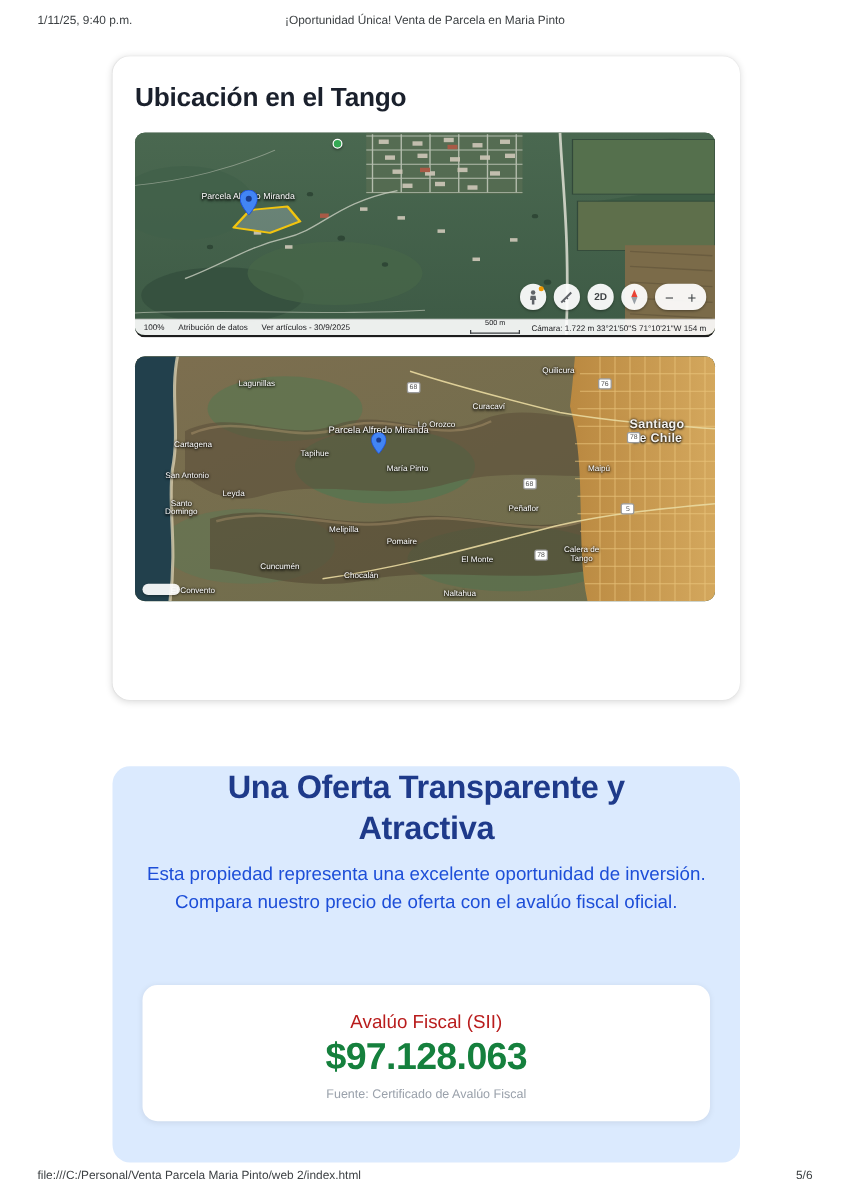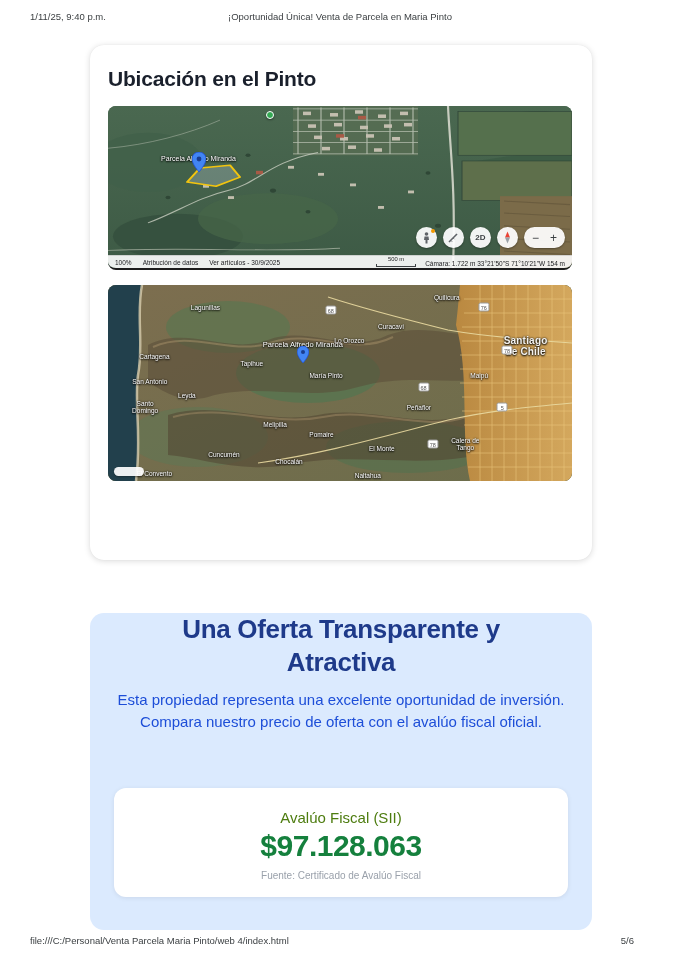--- a/index.html
+++ b/index.html
@@ -7,21 +7,21 @@
   .page {
     position:relative; width:680px; height:961px; background:#ffffff;
     font-family:"Liberation Sans", sans-serif; overflow:hidden;
   }
   
   .print-header { position:absolute; top:11px; left:0; right:0; height:14px; font-size:9.5px; color:#3c4043; }
   .ph-date { position:absolute; left:30px; top:0; }
   .ph-title { position:absolute; left:0; right:0; top:0; text-align:center; }
   .print-footer { position:absolute; top:935px; left:0; right:0; height:14px; font-size:9.5px; color:#3c4043; }
   .pf-url { position:absolute; left:30px; top:0; }
-  .pf-page { position:absolute; right:46px; top:0; }
+  .pf-page { position:absolute; right:30px; top:0; }
 
   
   .card-map {
     position:absolute; left:90px; top:45px; width:502px; height:515px;
     background:#fff; border-radius:14px;
     box-shadow:0 1px 6px rgba(0,0,0,.15), 0 0 1px rgba(0,0,0,.08);
     padding:22px 18px 0 18px;
   }
   .map-title { font-size:21px; font-weight:bold; color:#1a202c; margin-bottom:15px; letter-spacing:-.2px; }
   .map {
@@ -89,36 +89,36 @@
   }
   .offer-desc {
     font-size:15px; line-height:22px; color:#1d4ed8;
     max-width:474px; margin:10px auto 0 auto;
   }
   .value-box {
     position:absolute; left:24px; right:24px; top:175px; height:109px;
     background:#fff; border-radius:12px; box-shadow:0 1px 5px rgba(0,0,0,.08);
     padding-top:21px; text-align:center;
   }
-  .vb-label { font-size:15px; color:#4d7c0f; }
+  .vb-label { font-size:15px; color:#b91c1c; }
   .vb-amount { font-size:30px; font-weight:700; color:#15803d; margin-top:3px; letter-spacing:-.5px; }
   .vb-source { font-size:10px; color:#9aa1ab; margin-top:7px; }
 </style>
 </head>
 <body>
 
 <div class="page">
 
   <div class="print-header">
     <span class="ph-date">1/11/25, 9:40 p.m.</span>
     <span class="ph-title">¡Oportunidad Única! Venta de Parcela en Maria Pinto</span>
   </div>
 
   <div class="card-map">
-    <div class="map-title">Ubicación en el Pinto</div>
+    <div class="map-title">Ubicación en el Tango</div>
 
     <div class="map map1">
       <svg class="terrain" viewBox="0 0 464 230" preserveAspectRatio="none">
         <defs>
           <linearGradient id="g1" x1="0" y1="0" x2="0" y2="1">
             <stop offset="0" stop-color="#4a6850"></stop>
               <stop offset="1" stop-color="#3d5a45"></stop>
           </linearGradient>
         </defs>
         <rect x="0" y="0" width="464" height="230" fill="url(#g1)"></rect>
@@ -347,17 +347,17 @@
     <h2 class="offer-title">Una Oferta Transparente y Atractiva</h2>
     <p class="offer-desc">Esta propiedad representa una excelente oportunidad de inversión. Compara nuestro precio de oferta con el avalúo fiscal oficial.</p>
     <div class="value-box">
       <div class="vb-label">Avalúo Fiscal (SII)</div>
       <div class="vb-amount">$97.128.063</div>
       <div class="vb-source">Fuente: Certificado de Avalúo Fiscal</div>
     </div>
   </div>
 
   <div class="print-footer">
-    <span class="pf-url">file:///C:/Personal/Venta Parcela Maria Pinto/web 4/index.html</span>
+    <span class="pf-url">file:///C:/Personal/Venta Parcela Maria Pinto/web 2/index.html</span>
     <span class="pf-page">5/6</span>
   </div>
 
 </div>
 
 </body></html>

